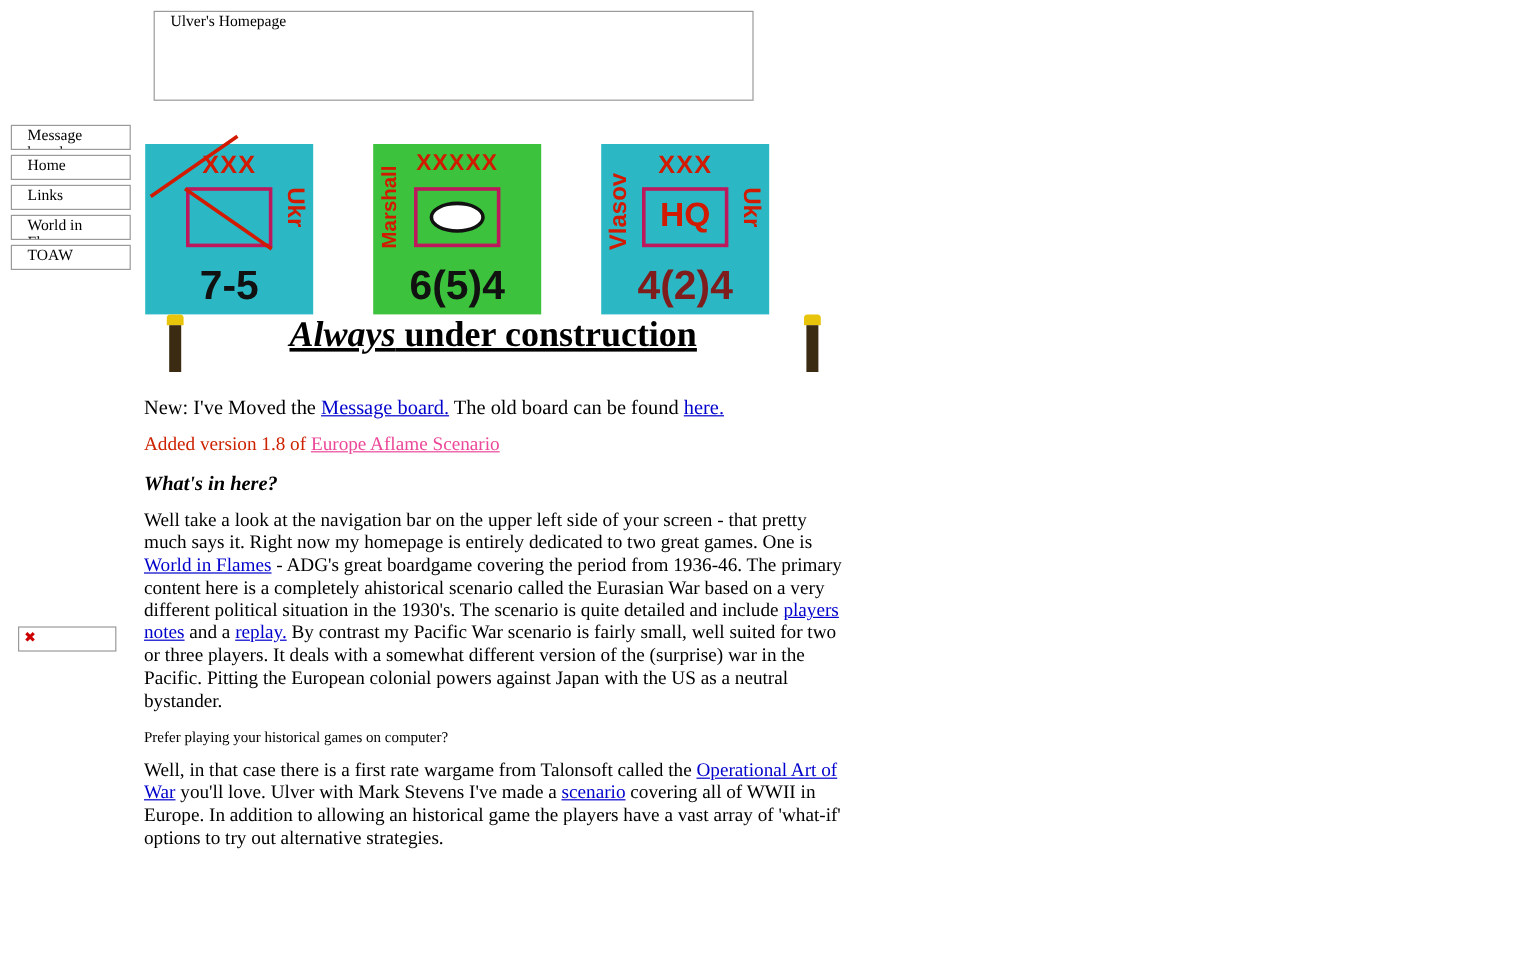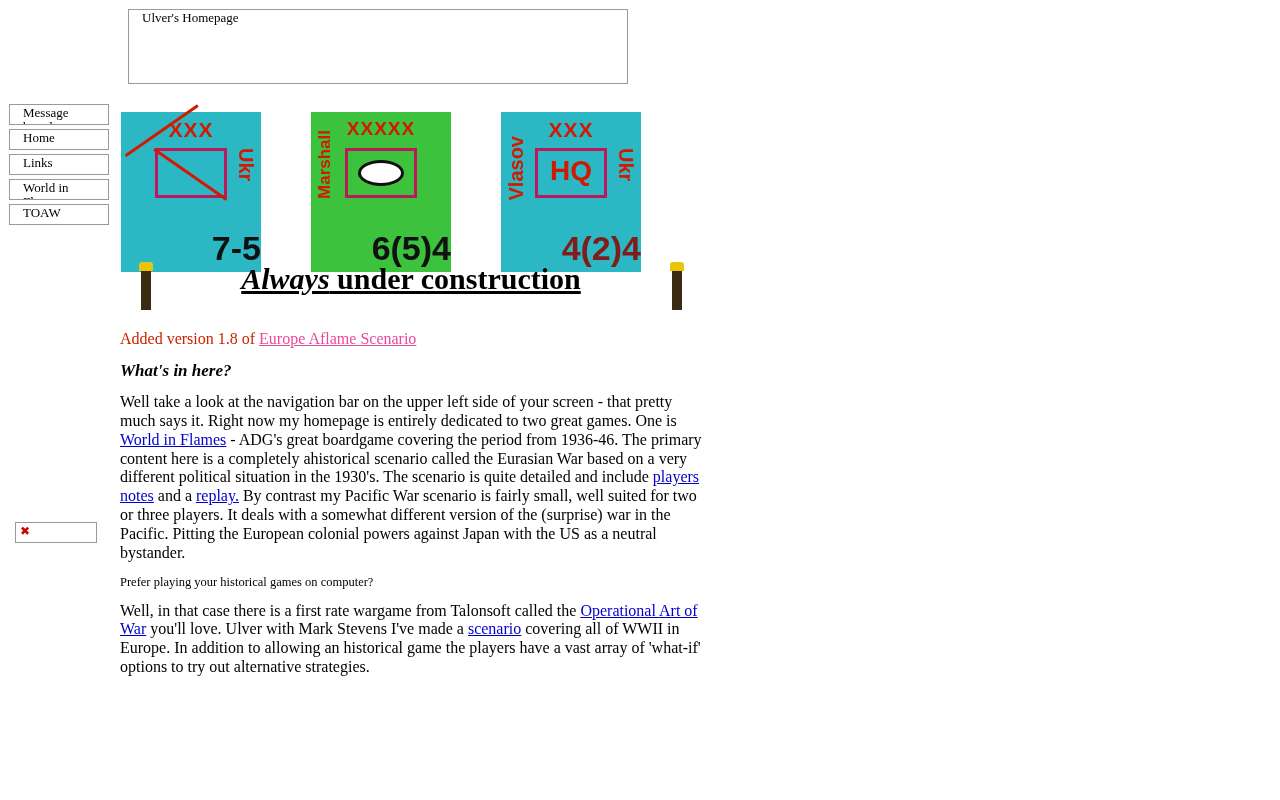--- a/index.html
+++ b/index.html
@@ -57,23 +57,23 @@
 
   
   #counters {
     position: absolute;
     left: 121px;
     top: 104px;
     height: 142px;
   }
   .counter {
     position: absolute;
-    top: 8px;
+    top: 16px;
     width: 140px;
-    height: 160px;
+    height: 142px;
     box-sizing: border-box;
   }
   #counter1 { left: 0px;   background: #2bb8c4; }
   #counter2 { left: 190px; background: #3cc23c; }
   #counter3 { left: 380px; background: #2bb8c4; }
 
   .ctr-xxx {
     position: absolute;
     top: 6px;
     left: 0;
@@ -105,21 +105,21 @@
     writing-mode: vertical-rl;
     transform: rotate(180deg);
   }
   #counter2 .ctr-side.left { font-size: 17px; top: 18px; }
 
   .ctr-num {
     position: absolute;
     bottom: 4px;
     left: 0;
     width: 100%;
-    text-align: right;
+    text-align: center;
     font-family: "Liberation Sans", sans-serif;
     font-weight: bold;
     font-size: 34px;
     color: #111111;
   }
   #counter3 .ctr-num { color: #7f1d1d; }
 
   
   .natobox {
     position: absolute;
@@ -326,20 +326,21 @@
       <div class="body"></div>
   </div>
 </div>
 
 <div id="lower-img">
   <div class="redx">✖</div>
 </div>
 
 <div id="content">
 
+  <p class="new-line"><span>New: I've Moved the </span><a href="#">Message board.</a><span> The old board can be found </span><a href="#">here.</a></p>
 
   <p class="red"><span>Added version 1.8 of </span><a href="#">Europe Aflame Scenario</a></p>
 
   <p class="heading-q">What's in here?</p>
 
   <p><span>Well take a look at the navigation bar on the upper left side of your screen - that pretty much says it. Right now my homepage is entirely dedicated to two great games. One is </span><a href="#">World in Flames</a><span> - ADG's great boardgame covering the period from 1936-46. The primary content here is a completely ahistorical scenario called the Eurasian War based on a very different political situation in the 1930's. The scenario is quite detailed and include </span><a href="#">players notes</a><span> and a </span><a href="#">replay.</a><span> By contrast my Pacific War scenario is fairly small, well suited for two or three players. It deals with a somewhat different version of the (surprise) war in the Pacific. Pitting the European colonial powers against Japan with the US as a neutral bystander.</span></p>
 
   <p class="small-line">Prefer playing your historical games on computer?</p>
 
   <p><span>Well, in that case there is a first rate wargame from Talonsoft called the </span><a href="#">Operational Art of War</a><span> you'll love. Ulver with Mark Stevens I've made a </span><a href="#">scenario</a><span> covering all of WWII in Europe. In addition to allowing an historical game the players have a vast array of  'what-if' options to try out alternative strategies.</span></p>

